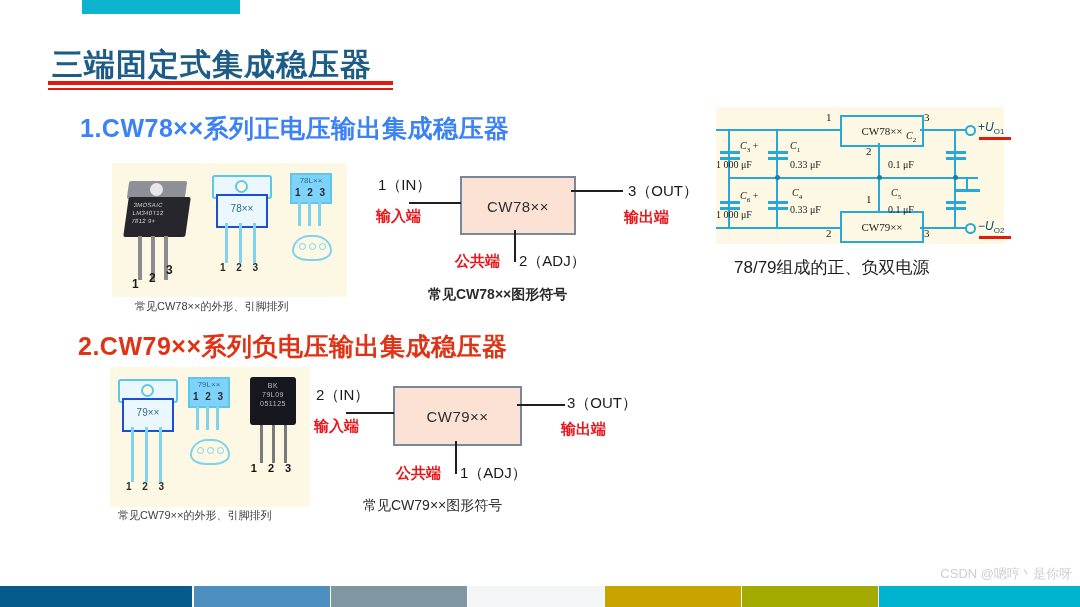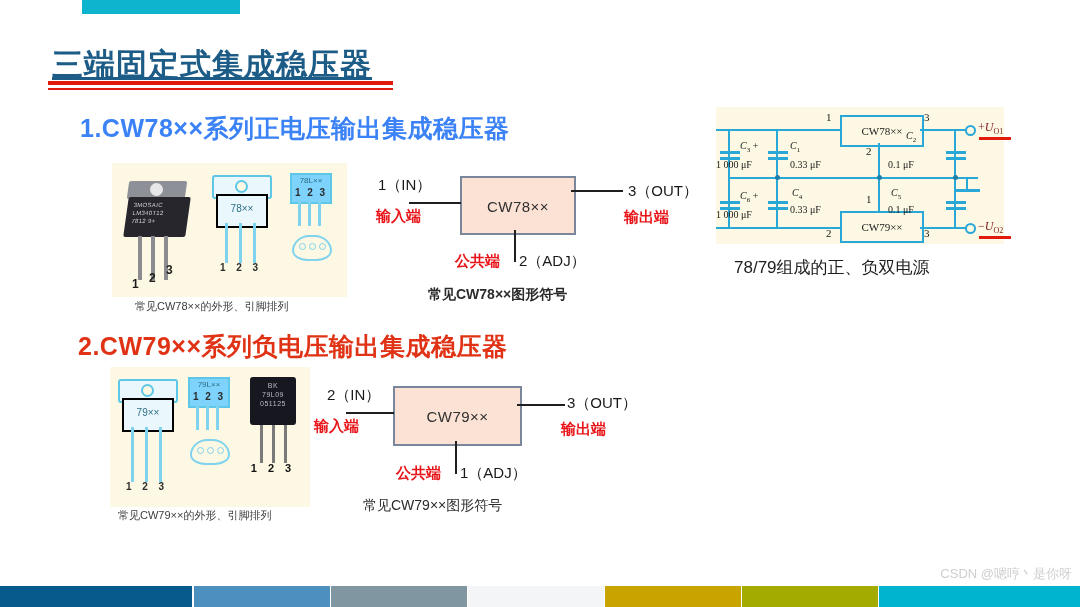--- a/index.html
+++ b/index.html
@@ -7,21 +7,21 @@
     width:1080px;height:607px;position:relative;overflow:hidden;
     background:#ffffff;
     font-family:"Liberation Sans","DejaVu Sans",sans-serif;
   }
   
   #top-accent{position:absolute;left:82px;top:0;width:158px;height:14px;background:#0cb4cd;}
   
   #page-title{
     position:absolute;left:52px;top:44px;
     font-size:31px;font-weight:bold;color:#1d5c86;
-    letter-spacing:1px;white-space:nowrap;text-decoration:underline;
+    letter-spacing:1px;white-space:nowrap;
   }
   #title-rule-1{position:absolute;left:48px;top:81px;width:345px;height:4px;background:#e01b0e;}
   #title-rule-2{position:absolute;left:48px;top:88px;width:345px;height:2px;background:#e01b0e;}
   
   .sec-head{
     position:absolute;font-size:25px;font-weight:bold;color:#e03316;
     white-space:nowrap;letter-spacing:.5px;
   }
   #sec1-head{left:80px;top:112px;}
   #sec2-head{left:78px;top:330px;}
@@ -40,21 +40,21 @@
   .to220 .tab{
     position:absolute;left:0;top:0;width:56px;height:20px;
     border:2px solid #5ec7e8;border-radius:3px;background:#eaf8fd;
   }
   .to220 .hole{
     position:absolute;left:23px;top:5px;width:9px;height:9px;border:2px solid #5ec7e8;
     border-radius:50%;background:#fdf8e3;
   }
   .to220 .body{
     position:absolute;left:4px;top:19px;width:48px;height:30px;
-    border:2px solid #000000;background:#eaf8fd;
+    border:2px solid #1d4ed8;background:#eaf8fd;
   }
   .to220 .body span{
     position:absolute;left:0;right:0;top:7px;text-align:center;
     font-size:10px;color:#2c6d85;letter-spacing:0px;
   }
   .to220 .leg{position:absolute;top:48px;width:3px;height:40px;background:#7fd3ee;}
   .to220 .pins{
     position:absolute;top:87px;left:5px;width:48px;text-align:center;
     font-size:10px;font-weight:bold;color:#2b2b2b;letter-spacing:4px;
   }
@@ -152,22 +152,22 @@
     position:absolute;font-size:10px;color:#1a1a1a;white-space:nowrap;
     font-family:"Liberation Serif","DejaVu Serif",serif;
   }
   #circuit .ctxt i{font-style:italic;}
   #circuit .ctxt sub{font-size:7px;}
   #circuit .pinnum{
     position:absolute;font-size:11px;color:#1a1a1a;
     font-family:"Liberation Serif","DejaVu Serif",serif;
   }
   #circuit .uout{
-    position:absolute;font-size:12px;color:#7f1d1d;white-space:nowrap;
-    font-family:Liberation Serif, serif;
+    position:absolute;font-size:12px;color:#0c4a6e;white-space:nowrap;
+    font-family:Liberation Sans, sans-serif;
   }
   #circuit .uout i{font-style:italic;}
   #circuit .uout sub{font-size:8px;}
   #circuit .ured{position:absolute;height:3px;background:#e01b0e;}
   #circuit-cap{
     position:absolute;left:734px;top:256px;font-size:17px;color:#1d1d1d;white-space:nowrap;
   }
   
   #bottom-bars{position:absolute;left:0;bottom:0;width:1080px;height:21px;}
   #bottom-bars div{position:absolute;top:0;height:21px;}
@@ -293,21 +293,21 @@
 <div class="panel-cap" id="photo79-cap">常见CW79××的外形、引脚排列</div>
 
 <div class="symbol-wrap">
   <div class="sym-box" style="left:393px;top:386px;width:125px;height:56px;">
     <div class="name">CW79××</div>
   </div>
   <div class="sym-wire" style="left:346px;top:412px;width:48px;height:2px;"></div>
   <div class="sym-wire" style="left:517px;top:404px;width:48px;height:2px;"></div>
   <div class="sym-wire" style="left:455px;top:441px;width:2px;height:33px;"></div>
 
-  <div class="pin-lbl" style="left:316px;top:386px;margin-left:11px;">2（IN）</div>
+  <div class="pin-lbl" style="left:316px;top:386px;">2（IN）</div>
   <div class="term-lbl" style="left:314px;top:417px;">输入端</div>
   <div class="pin-lbl" style="left:567px;top:394px;">3（OUT）</div>
   <div class="term-lbl" style="left:561px;top:420px;">输出端</div>
   <div class="term-lbl" style="left:396px;top:464px;">公共端</div>
   <div class="pin-lbl" style="left:460px;top:464px;">1（ADJ）</div>
   <div class="sym-cap" style="left:363px;top:497px;">常见CW79××图形符号</div>
 </div>
 
 <div id="circuit" style="background: rgb(253, 248, 227);">
 

